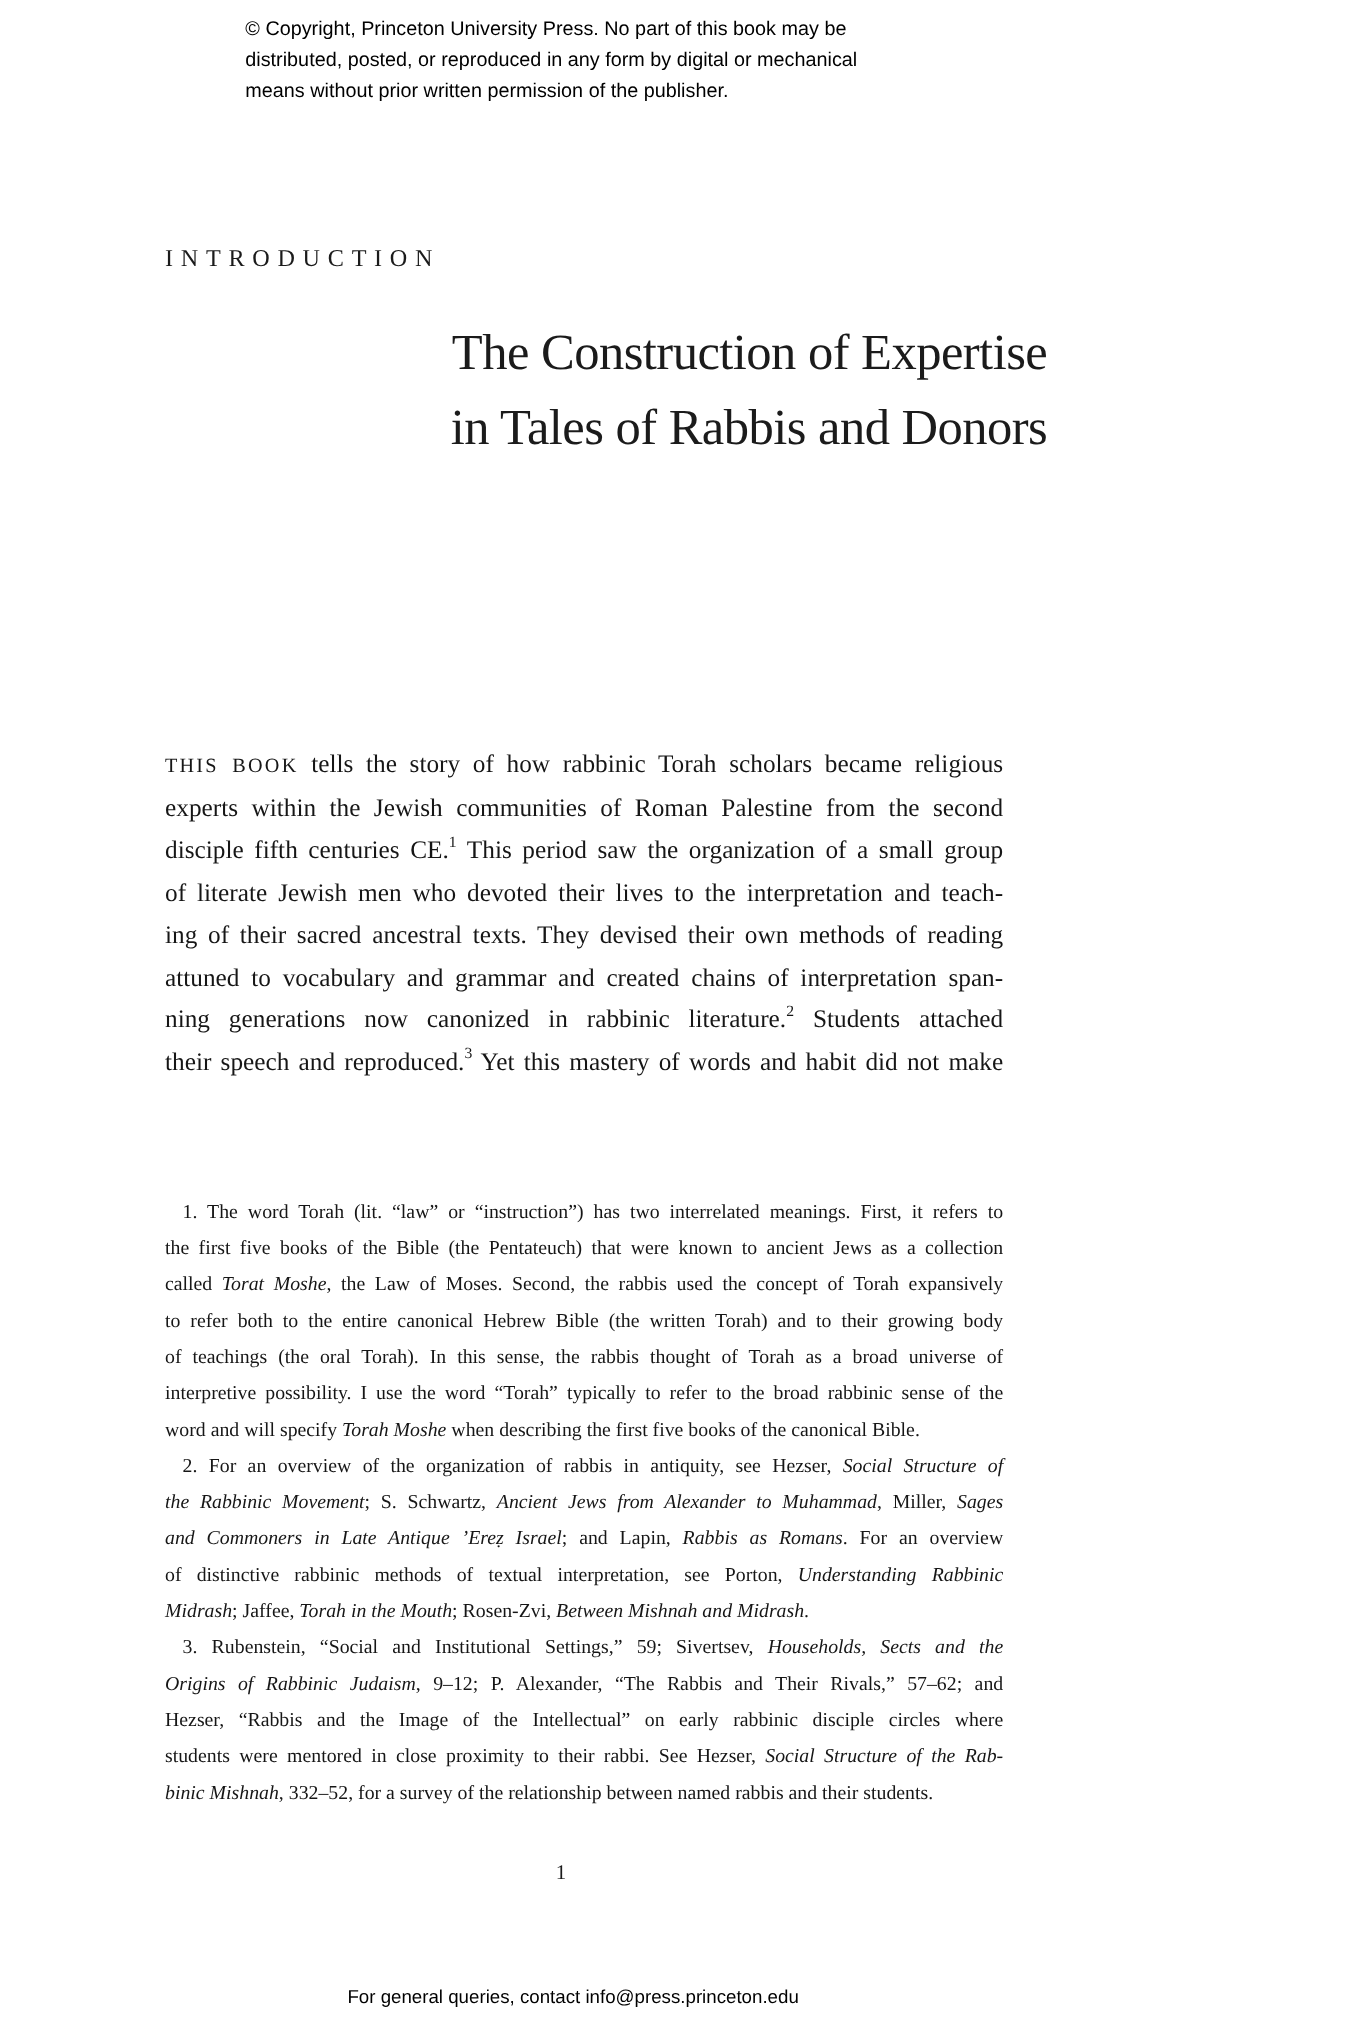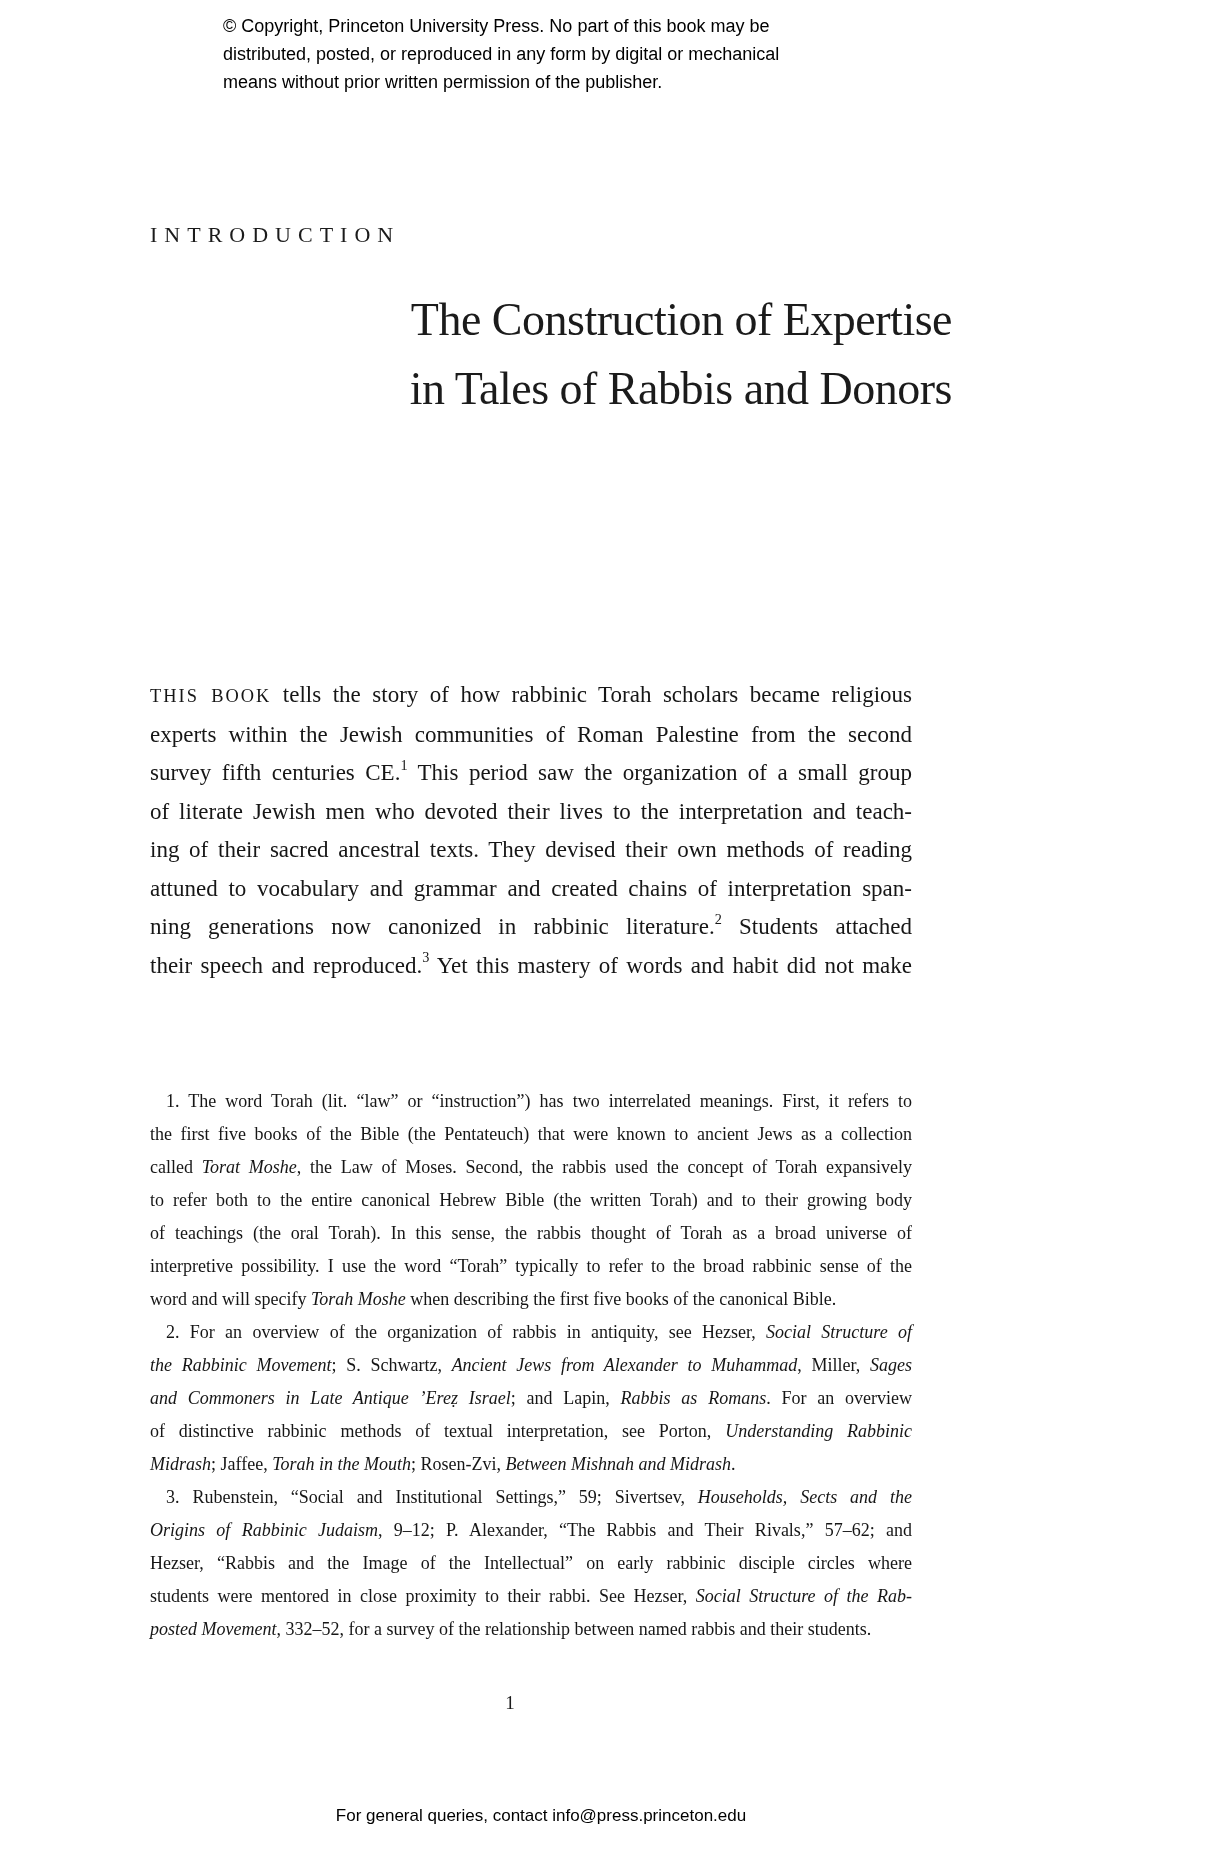--- a/index.html
+++ b/index.html
@@ -113,21 +113,20 @@
   }
   .footer-contact {
     position: absolute;
     left: 0;
     top: 1806px;
     width: 1042px;
     text-align: center;
     font-family: "Liberation Sans", sans-serif;
     font-size: 17px;
     color: #000000;
-    padding-left: 20px;
   }
 </style>
 </head>
 <body>
 
 <div class="page">
 
   <div class="copyright">© Copyright, Princeton University Press. No part of this book may be
 distributed, posted, or reproduced in any form by digital or mechanical
 means without prior written permission of the publisher.</div>
@@ -135,21 +134,21 @@
   <div class="section-label">INTRODUCTION</div>
 
   <h1 class="title">
     <span class="title-line">The Construction of Expertise</span>
     <span class="title-line">in Tales of Rabbis and Donors</span>
   </h1>
 
   <div class="body-text">
       <div class="tline"><span class="seg-smallcaps">THIS BOOK</span><span class="seg-normal"> tells the story of how rabbinic Torah scholars became religious</span></div>
       <div class="tline"><span class="seg-normal">experts within the Jewish communities of Roman Palestine from the second</span></div>
-      <div class="tline"><span class="seg-normal">survey fifth centuries CE.</span><sup class="seg-sup">1</sup><span class="seg-normal"> This period saw the organization of a small group</span></div>
+      <div class="tline"><span class="seg-normal">disciple fifth centuries CE.</span><sup class="seg-sup">1</sup><span class="seg-normal"> This period saw the organization of a small group</span></div>
       <div class="tline"><span class="seg-normal">of literate Jewish men who devoted their lives to the interpretation and teach-</span></div>
       <div class="tline"><span class="seg-normal">ing of their sacred ancestral texts. They devised their own methods of reading</span></div>
       <div class="tline"><span class="seg-normal">attuned to vocabulary and grammar and created chains of interpretation span-</span></div>
       <div class="tline"><span class="seg-normal">ning generations now canonized in rabbinic literature.</span><sup class="seg-sup">2</sup><span class="seg-normal"> Students attached</span></div>
       <div class="tline"><span class="seg-normal">their speech and reproduced.</span><sup class="seg-sup">3</sup><span class="seg-normal"> Yet this mastery of words and habit did not make</span></div>
     </div>
 
   <div class="footnotes">
     <div class="footnote">
         <div class="tline tline-indent"><span class="seg-normal">1. The word Torah (lit. “law” or “instruction”) has two interrelated meanings. First, it refers to</span></div>
@@ -165,21 +164,21 @@
         <div class="tline"><span class="seg-italic">the Rabbinic Movement</span><span class="seg-normal">; S. Schwartz, </span><span class="seg-italic">Ancient Jews from Alexander to Muhammad</span><span class="seg-normal">, Miller, </span><span class="seg-italic">Sages</span></div>
         <div class="tline"><span class="seg-italic">and Commoners in Late Antique ’Ereẓ Israel</span><span class="seg-normal">; and Lapin, </span><span class="seg-italic">Rabbis as Romans</span><span class="seg-normal">. For an overview</span></div>
         <div class="tline"><span class="seg-normal">of distinctive rabbinic methods of textual interpretation, see Porton, </span><span class="seg-italic">Understanding Rabbinic</span></div>
         <div class="tline tline-last"><span class="seg-italic">Midrash</span><span class="seg-normal">; Jaffee, </span><span class="seg-italic">Torah in the Mouth</span><span class="seg-normal">; Rosen-Zvi, </span><span class="seg-italic">Between Mishnah and Midrash</span><span class="seg-normal">.</span></div>
       </div>
     <div class="footnote">
         <div class="tline tline-indent"><span class="seg-normal">3. Rubenstein, “Social and Institutional Settings,” 59; Sivertsev, </span><span class="seg-italic">Households, Sects and the</span></div>
         <div class="tline"><span class="seg-italic">Origins of Rabbinic Judaism</span><span class="seg-normal">, 9–12; P. Alexander, “The Rabbis and Their Rivals,” 57–62; and</span></div>
         <div class="tline"><span class="seg-normal">Hezser, “Rabbis and the Image of the Intellectual” on early rabbinic disciple circles where</span></div>
         <div class="tline"><span class="seg-normal">students were mentored in close proximity to their rabbi. See Hezser, </span><span class="seg-italic">Social Structure of the Rab-</span></div>
-        <div class="tline tline-last"><span class="seg-italic">posted Movement</span><span class="seg-normal">, 332–52, for a survey of the relationship between named rabbis and their students.</span></div>
+        <div class="tline tline-last"><span class="seg-italic">binic Mishnah</span><span class="seg-normal">, 332–52, for a survey of the relationship between named rabbis and their students.</span></div>
       </div>
   </div>
 
   <div class="page-number">1</div>
 
   <div class="footer-contact">For general queries, contact info@press.princeton.edu</div>
 
 </div>
 
 </body></html>

